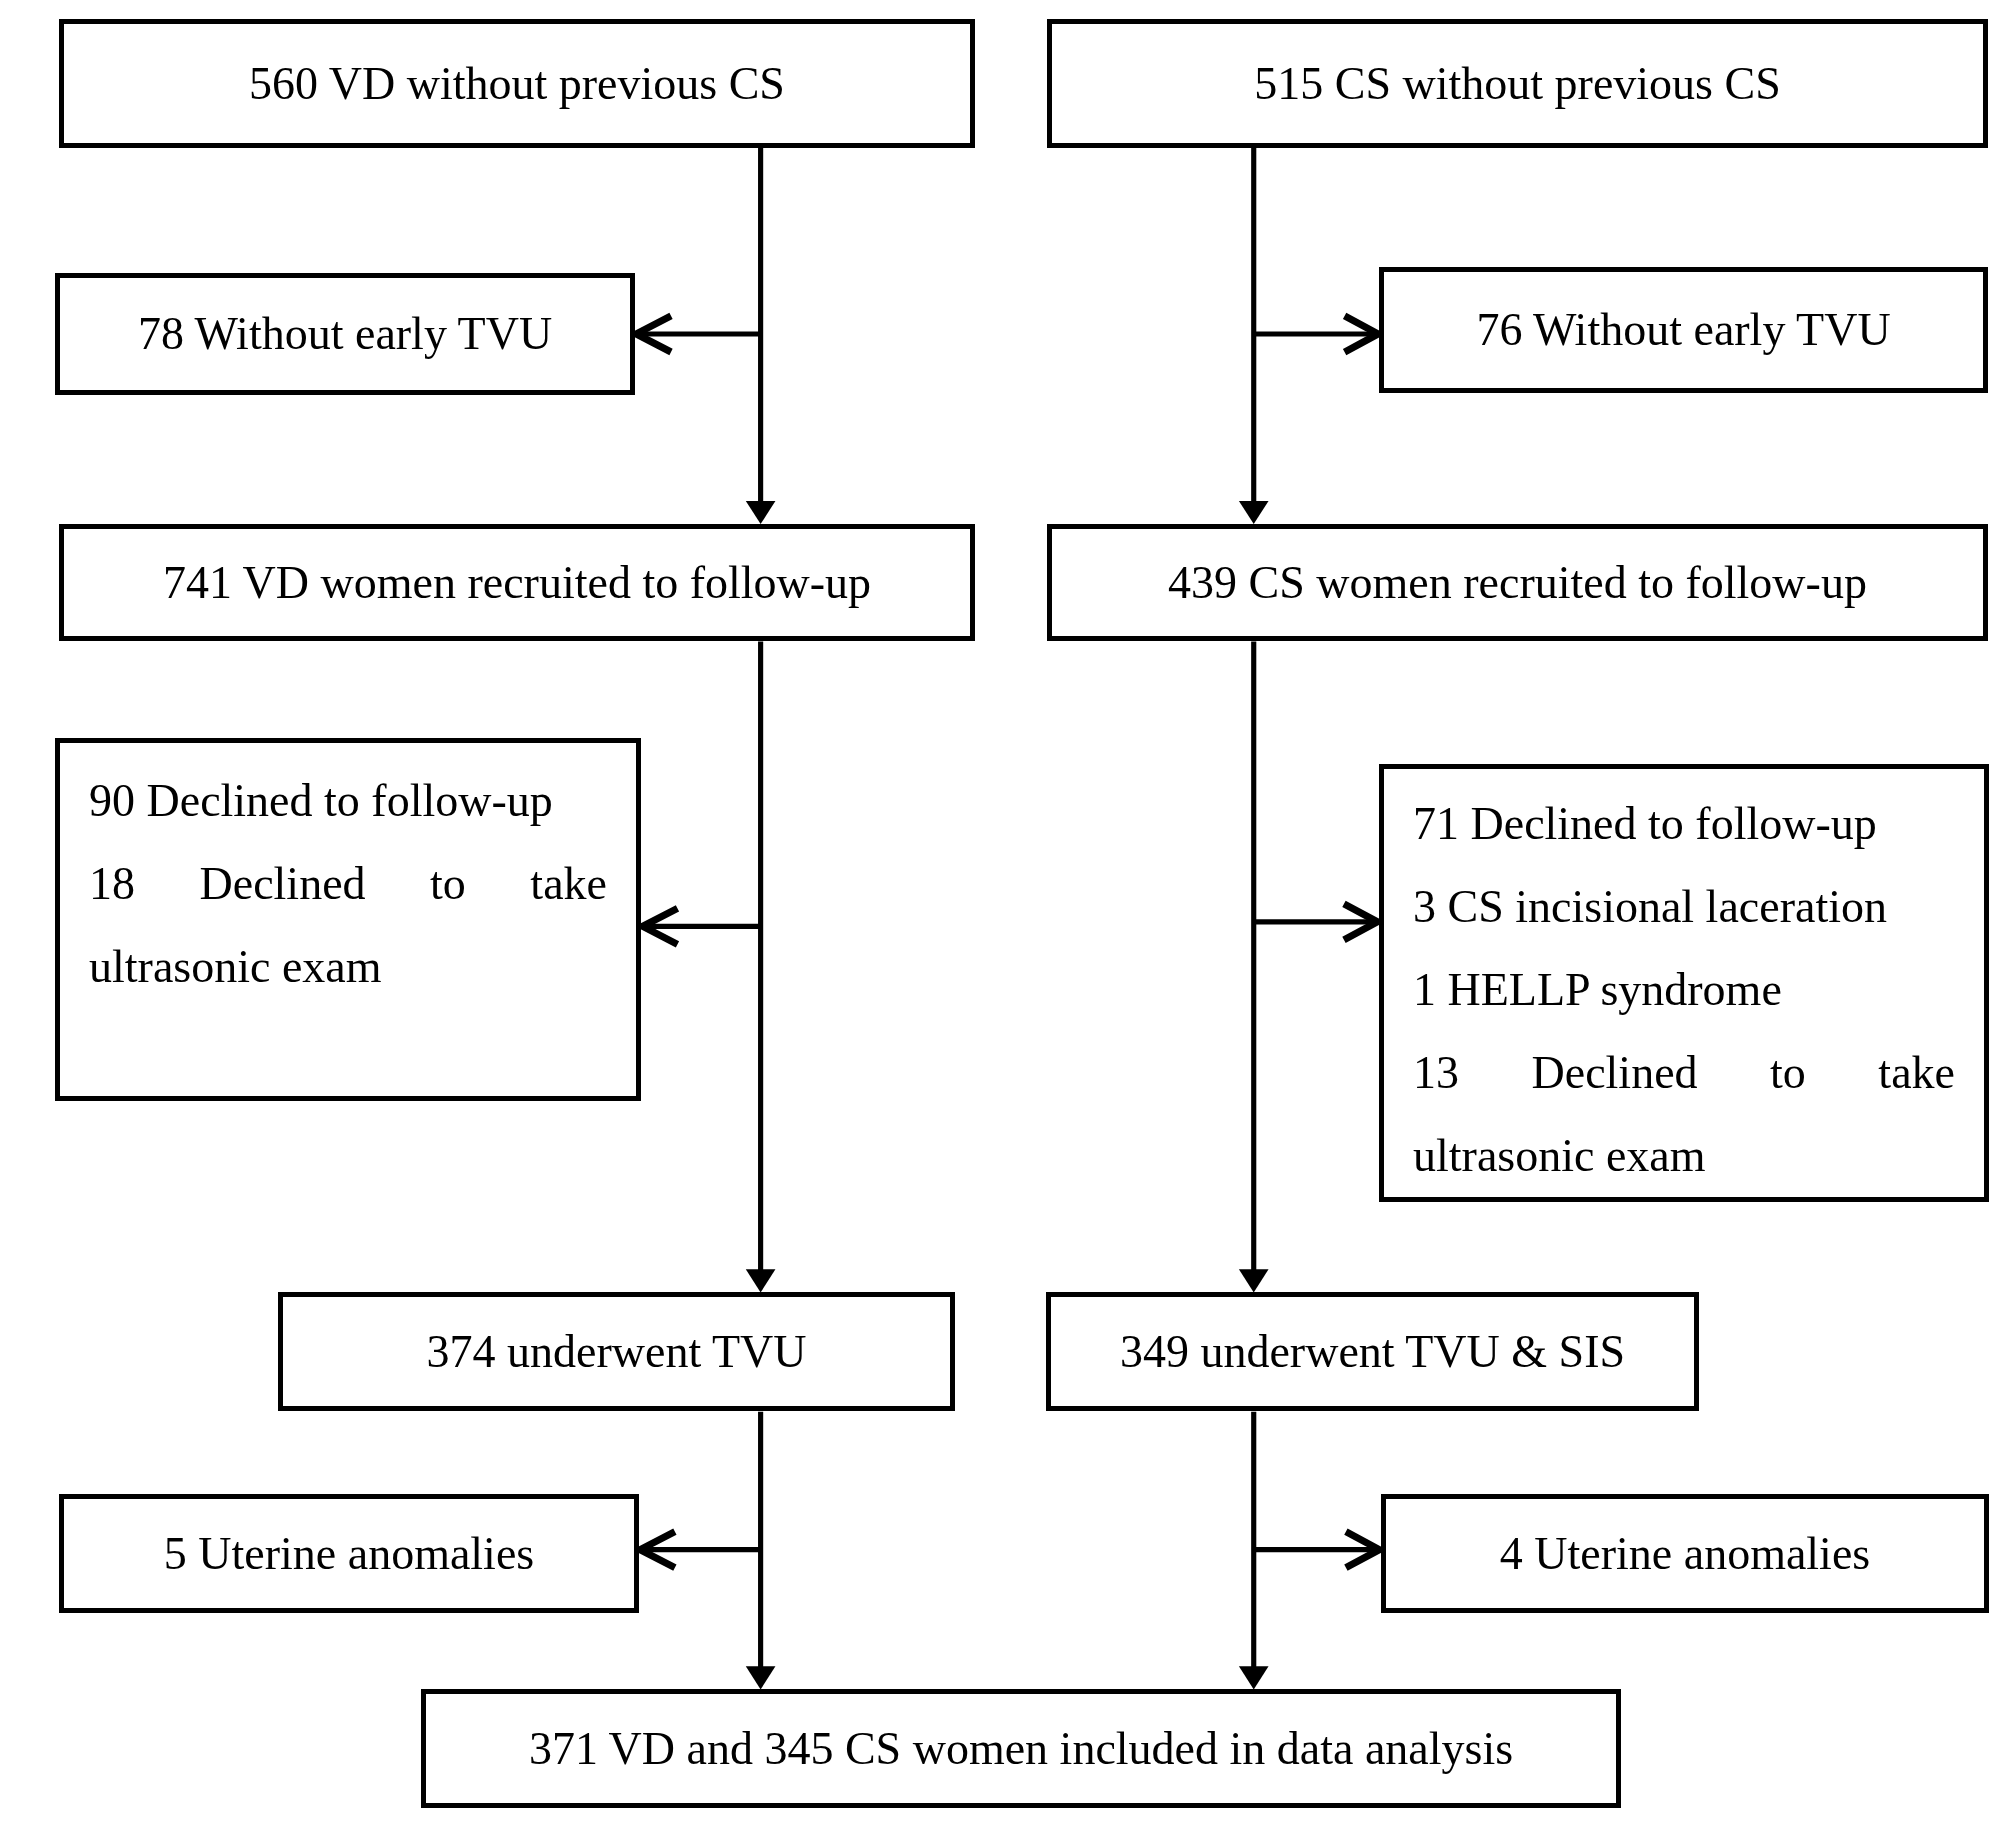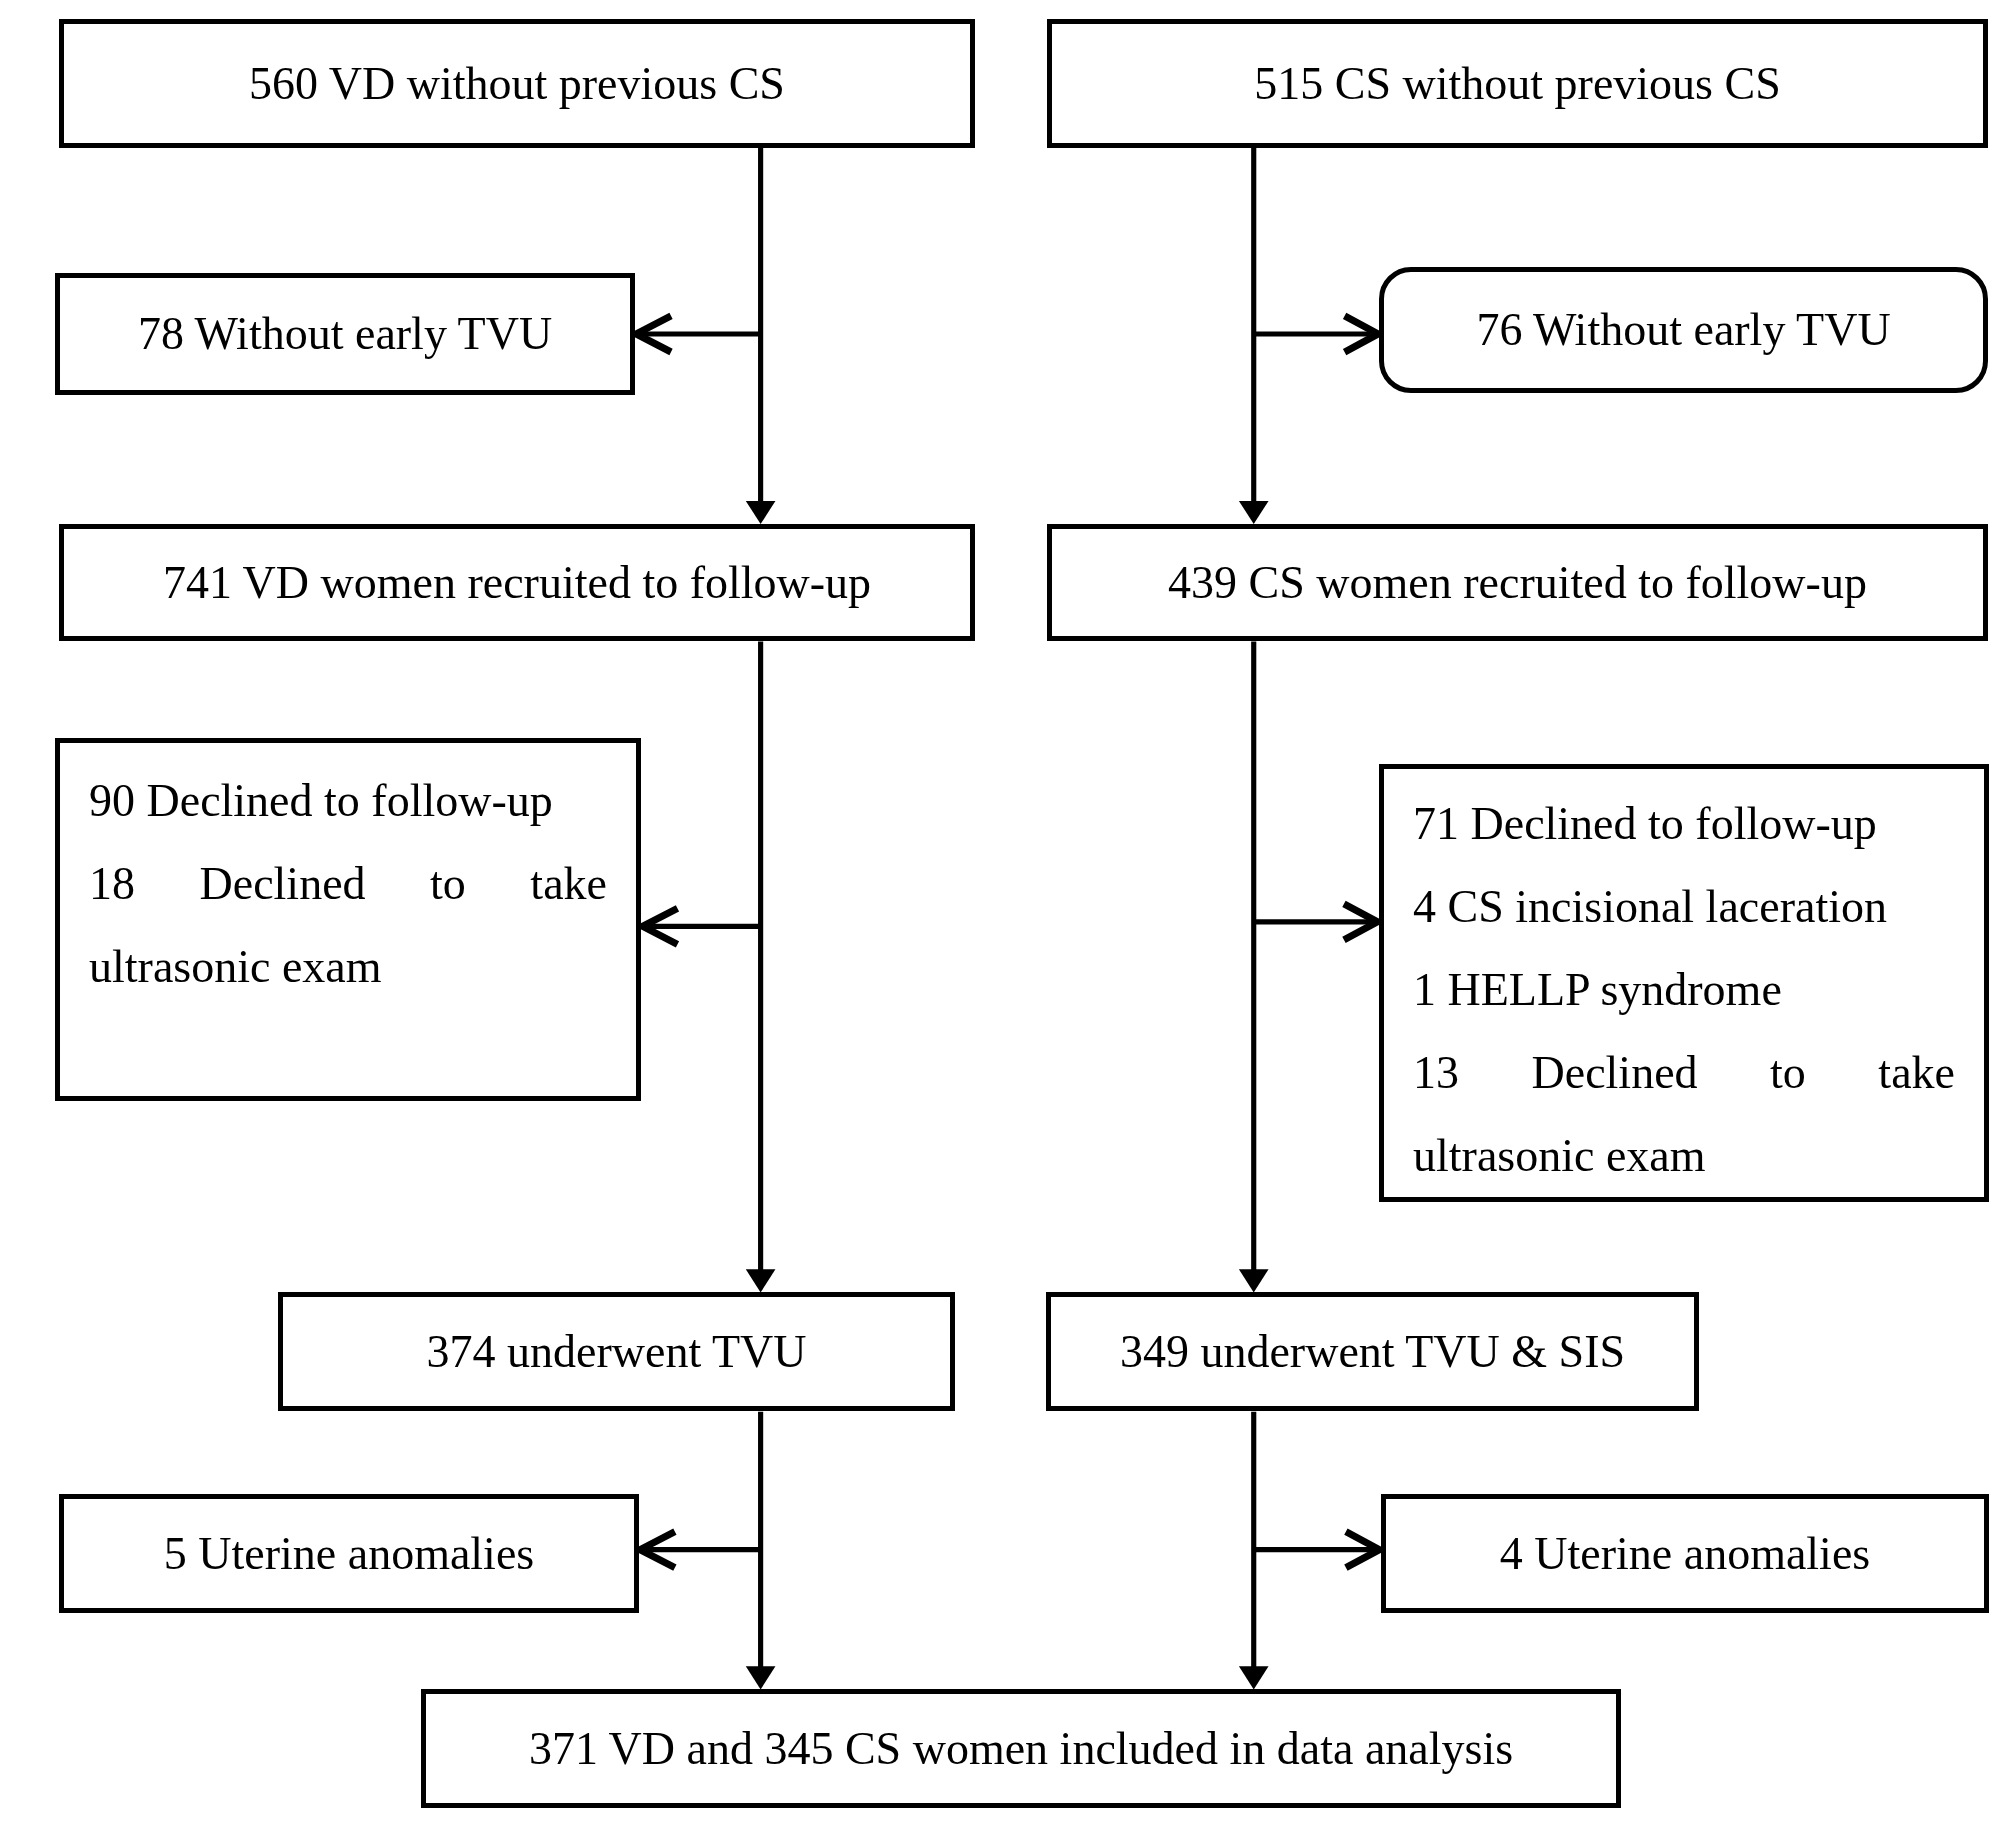--- a/index.html
+++ b/index.html
@@ -47,21 +47,21 @@
   }
   .box.multiline .line.justify {
     text-align: justify;
     text-align-last: justify;
     white-space: normal;
   }
   
   #box-vd-initial      { left:   59px; top:   19.3px; width: 916px; height: 129px; }
   #box-cs-initial      { left: 1047px; top:   19.3px; width: 941px; height: 129px; }
   #box-vd-no-early-tvu { left:   55px; top:  273px; width:  580px; height: 122px; }
-  #box-cs-no-early-tvu { left: 1379px; top:  267px; width:  609px; height: 126px; border-radius: 32px; }
+  #box-cs-no-early-tvu { left: 1379px; top:  267px; width:  609px; height: 126px; }
   #box-vd-recruited    { left:   59px; top:  524px; width: 916px; height: 117px; }
   #box-cs-recruited    { left: 1047px; top:  524px; width: 941px; height: 117px; }
   #box-vd-excluded     { left:   55px; top: 738px; width:  586px; height: 363px; padding-top: 15.5px; }
   #box-cs-excluded     { left: 1379px; top: 764px; width:  610px; height: 438px; padding-top: 13px; }
   #box-vd-underwent    { left:  278px; top: 1292px; width: 677px; height: 119px; }
   #box-cs-underwent    { left: 1046px; top: 1292px; width: 653px; height: 119px; }
   #box-vd-anomalies    { left:   59px; top: 1494px; width:  580px; height: 119px; }
   #box-cs-anomalies    { left: 1381px; top: 1494px; width:  608px; height: 119px; }
   #box-final           { left:  421px; top: 1689px; width: 1200px; height: 119px; }
 
@@ -150,21 +150,21 @@
   <div id="box-cs-recruited" class="box center">439 CS women recruited to follow-up</div>
 
   <div id="box-vd-excluded" class="box multiline">
       <span class="line">90 Declined to follow-up</span>
       <span class="line justify">18 Declined to take</span>
       <span class="line">ultrasonic exam</span>
     </div>
 
   <div id="box-cs-excluded" class="box multiline">
       <span class="line">71 Declined to follow-up</span>
-      <span class="line">4 CS incisional laceration</span>
+      <span class="line">3 CS incisional laceration</span>
       <span class="line">1 HELLP syndrome</span>
       <span class="line justify">13 Declined to take</span>
       <span class="line">ultrasonic exam</span>
     </div>
 
   <div id="box-vd-underwent" class="box center">374 underwent TVU</div>
 
   <div id="box-cs-underwent" class="box center">349 underwent TVU &amp; SIS</div>
 
   <div id="box-vd-anomalies" class="box center">5 Uterine anomalies</div>

